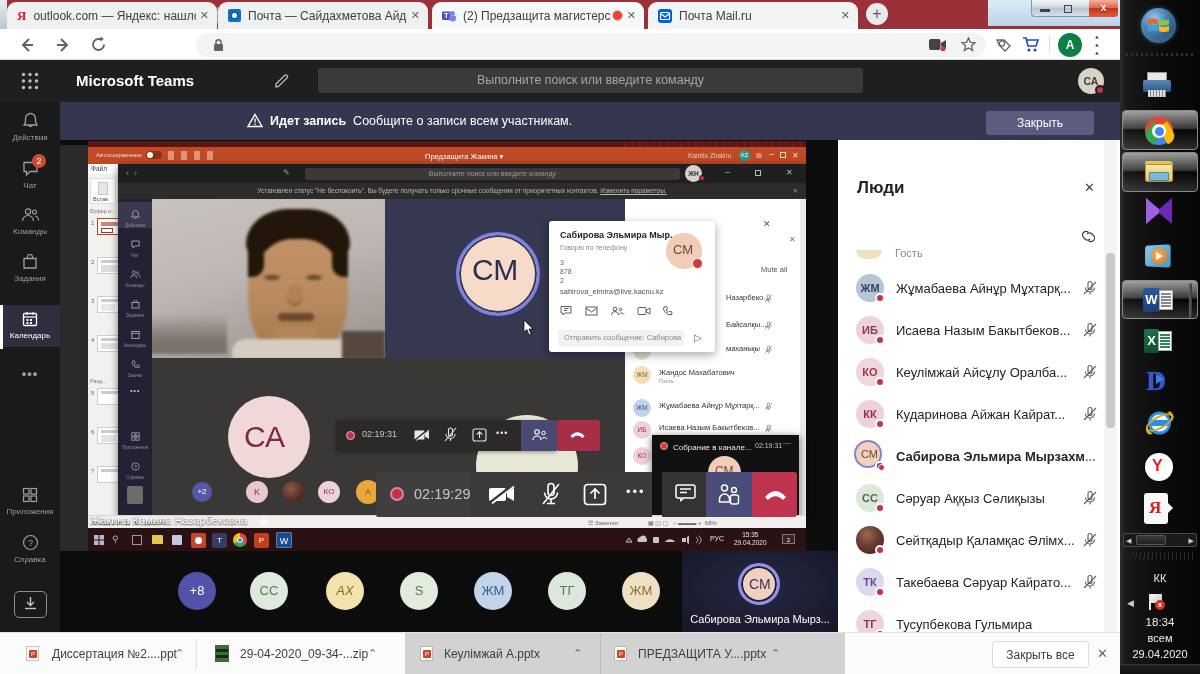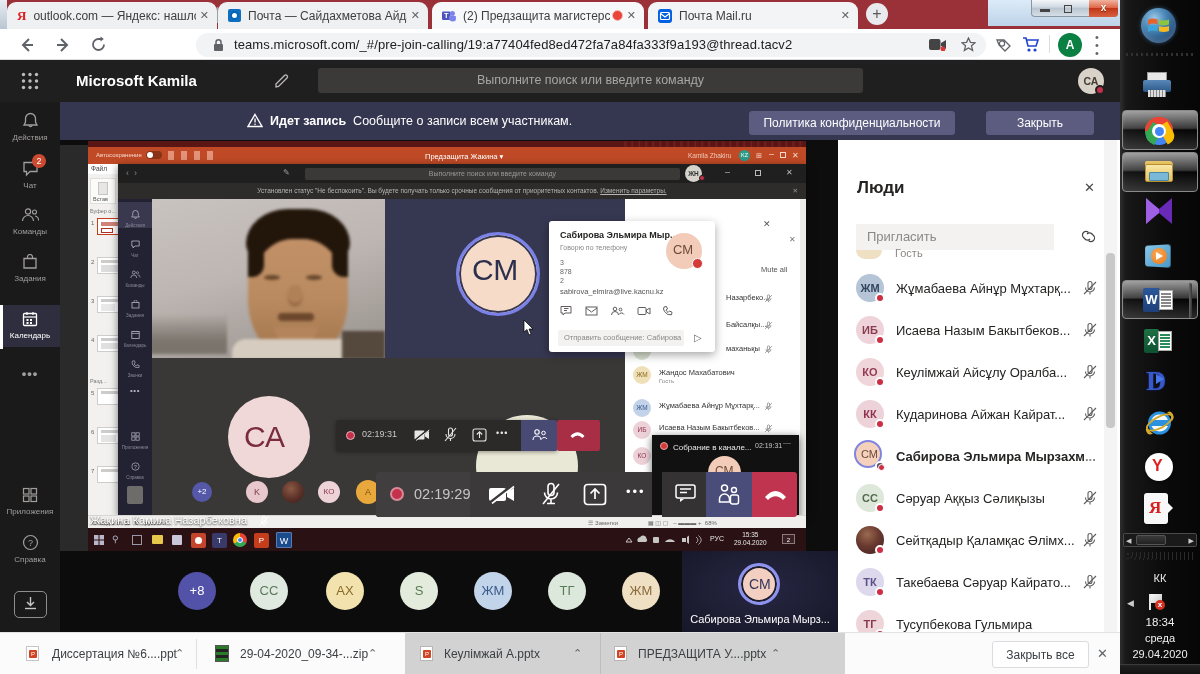--- a/index.html
+++ b/index.html
@@ -89,21 +89,20 @@
       </svg>
     <svg class="abs" style="left:90px;top:7px;" width="17" height="17" viewBox="0 0 17 17">
         <path d="M14 8.5 A5.5 5.5 0 1 1 8.5 3 L11.5 3" fill="none" stroke="#5f6368" stroke-width="1.8"></path>
         <path d="M10.5 0.5 L13.8 3 L10.5 5.5 Z" fill="#5f6368"></path>
       </svg>
     <div class="abs" style="left:196px;top:4px;width:790px;height:24px;background:#f1f3f4;border-radius:12px;"></div>
     <svg class="abs" style="left:212px;top:9px;" width="13" height="14" viewBox="0 0 13 14">
         <rect x="2" y="6" width="9" height="7" rx="1" fill="#5f6368"></rect>
         <path d="M4 6 V4.2 A2.5 2.5 0 0 1 9 4.2 V6" fill="none" stroke="#5f6368" stroke-width="1.5"></path>
       </svg>
-    <div class="abs" style="left:234px;top:8px;font-size:13px;color:#202124;letter-spacing:0.1px;">teams.microsoft.com/_#/pre-join-calling/19:a77404fed8ed472fa7a84fa333f9a193@thread.tacv2</div>
     <svg class="abs" style="left:929px;top:9px;" width="18" height="13" viewBox="0 0 18 13">
         <rect x="0" y="1" width="11.5" height="11" rx="2" fill="#444"></rect>
         <path d="M12 5 L17 2 V11 L12 8 Z" fill="#444"></path>
         <circle cx="14" cy="11" r="2.4" fill="#d33"></circle>
       </svg>
     <svg class="abs" style="left:961px;top:8px;" width="15" height="15" viewBox="0 0 15 15">
         <path d="M7.5 1 L9.4 5.3 L14 5.7 L10.5 8.8 L11.6 13.4 L7.5 11 L3.4 13.4 L4.5 8.8 L1 5.7 L5.6 5.3 Z" fill="none" stroke="#5f6368" stroke-width="1.3"></path>
       </svg>
     <svg class="abs" style="left:996px;top:8px;" width="15" height="15" viewBox="0 0 15 15">
         <path d="M1 3 L8 3 L14 9 L9 14 L3 8 Z" fill="none" stroke="#5f6368" stroke-width="1.3"></path>
@@ -126,37 +125,36 @@
           <circle cx="9" cy="2.5" r="1.7"></circle>
           <circle cx="15.5" cy="2.5" r="1.7"></circle>
           <circle cx="2.5" cy="9" r="1.7"></circle>
           <circle cx="9" cy="9" r="1.7"></circle>
           <circle cx="15.5" cy="9" r="1.7"></circle>
           <circle cx="2.5" cy="15.5" r="1.7"></circle>
           <circle cx="9" cy="15.5" r="1.7"></circle>
           <circle cx="15.5" cy="15.5" r="1.7"></circle>
         </g>
       </svg>
-    <div class="abs" style="left:76px;top:12px;color:#fff;font-size:15px;font-weight:bold;">Microsoft Kamila</div>
+    <div class="abs" style="left:76px;top:12px;color:#fff;font-size:15px;font-weight:bold;">Microsoft Teams</div>
     <svg class="abs" style="left:274px;top:13px;" width="16" height="16" viewBox="0 0 16 16">
         <path d="M2 14 L2 11 L10.5 2.5 A1.6 1.6 0 0 1 13 5 L4.5 13.5 Z" fill="none" stroke="#bdbbb9" stroke-width="1.3"></path>
       </svg>
     <div class="abs" style="left:318px;top:8px;width:545px;height:25px;background:#3b3a39;border-radius:3px;color:#a8a6a4;font-size:12.5px;text-align:center;line-height:25px;">Выполните поиск или введите команду</div>
     <div class="abs" style="left:1078px;top:8px;width:26px;height:26px;border-radius:50%;background:#d8d2c8;color:#443c33;font-size:10.5px;font-weight:bold;text-align:center;line-height:26px;">СА</div>
     <div class="abs" style="left:1095px;top:25px;width:10px;height:10px;border-radius:50%;background:#c4314b;border:2px solid #201f1f;"></div>
   </div>
 
   <div class="abs" id="banner" style="left:60px;top:102px;width:1060px;height:38px;background:#353650;">
     <svg class="abs" style="left:187px;top:11px;" width="16" height="15" viewBox="0 0 16 15">
         <path d="M8 1.5 L15 13.5 L1 13.5 Z" fill="none" stroke="#fff" stroke-width="1.4"></path>
         <rect x="7.4" y="5.5" width="1.3" height="4" fill="#fff"></rect>
         <rect x="7.4" y="10.6" width="1.3" height="1.4" fill="#fff"></rect>
       </svg>
     <div class="abs" style="left:210px;top:12px;font-size:12.5px;color:#fff;"><b>Идет запись</b>&nbsp; Сообщите о записи всем участникам.</div>
-    <div class="abs" style="left:689px;top:9px;width:206px;height:24px;background:#5b5c80;border-radius:3px;color:#fff;font-size:12px;text-align:center;line-height:24px;">Политика конфиденциальности</div>
     <div class="abs" style="left:926px;top:9px;width:108px;height:24px;background:#5b5c80;border-radius:3px;color:#fff;font-size:12px;text-align:center;line-height:24px;">Закрыть</div>
   </div>
 
   <div class="abs" id="rail" style="left:0;top:102px;width:60px;height:530px;background:#1b1a1a;">
     <div class="ritem" style="top:10px;">
       <svg width="17" height="17" viewBox="0 0 17 17">
           <path d="M8.5 1.5 A5 5 0 0 1 13.5 6.5 L13.5 10 L15 13 L2 13 L3.5 10 L3.5 6.5 A5 5 0 0 1 8.5 1.5 Z" fill="none" stroke="#a19f9d" stroke-width="1.3"></path>
           <path d="M6.8 13.4 A1.8 1.8 0 0 0 10.2 13.4" fill="none" stroke="#a19f9d" stroke-width="1.2"></path>
         </svg>
       <div class="rlab">Действия</div>
@@ -599,37 +597,36 @@
     </div>
     <div class="abs" style="left:692px;top:332px;width:45px;height:45px;background:#c0344f;border-radius:0 3px 3px 0;">
       <svg class="abs" style="left:11px;top:16px;" width="25" height="13" viewBox="0 0 25 13">
           <path d="M2 9 Q12.5 -3 23 9 L20 12 Q12.5 4.5 5 12 Z" fill="#fff"></path>
         </svg>
     </div>
 
     <div class="abs" style="left:0;top:411px;width:778px;height:81px;background:#0c0c0c;"></div>
     <div class="avb" style="left:118px;background:#5152a8;color:#fff;">+8</div>
     <div class="avb" style="left:190px;background:#dfe9df;color:#5a7a5a;">СС</div>
-    <div class="avb" style="left:266px;background:#f2e3ae;color:#8a6a2a;">АХ</div>
+    <div class="avb" style="left:266px;background:#f2e3ae;color:#8a6a2a;font-style:italic;">АХ</div>
     <div class="avb" style="left:340px;background:#e2ebdc;color:#5a7a52;">S</div>
     <div class="avb" style="left:414px;background:#c2d4ea;color:#3a5a8a;">ЖМ</div>
     <div class="avb" style="left:488px;background:#dde8dd;color:#5a7a5a;">ТГ</div>
     <div class="avb" style="left:562px;background:#efe0c4;color:#8a6a3a;">ЖМ</div>
 
     <div class="abs" style="left:622px;top:411px;width:156px;height:81px;background:radial-gradient(ellipse at 50% 45%,#262643 0%,#1c1c30 70%,#17172a 100%);">
       <div class="abs" style="left:56px;top:12px;width:42px;height:42px;border-radius:50%;background:#f2cfc0;border:3px solid #8c92f0;box-shadow:0 0 0 2px #1c1c30 inset;"></div>
       <div class="abs" style="left:67px;top:25px;font-size:14px;color:#33355a;">СМ</div>
       <div class="abs" style="left:0;top:62px;width:156px;text-align:center;font-size:11px;color:#fff;">Сабирова Эльмира Мырз...</div>
     </div>
   </div>
 
   <div class="abs" id="panel" style="left:838px;top:140px;width:282px;height:492px;background:#fff;overflow:hidden;">
     <div class="abs" style="left:19px;top:38px;font-size:17px;font-weight:bold;color:#252423;">Люди</div>
     <div class="abs" style="left:246px;top:40px;font-size:13px;color:#484644;">✕</div>
-    <div class="abs" style="left:18px;top:84px;width:198px;height:26px;background:#f3f2f1;font-size:13px;color:#8a8886;line-height:26px;padding-left:11px;">Пригласить</div>
     <svg class="abs" style="left:243px;top:90px;" width="15" height="13" viewBox="0 0 15 13">
         <path d="M6 4 A3.5 3.5 0 0 1 11 4 L12.5 5.5 A3.5 3.5 0 0 1 7.5 10.5" fill="none" stroke="#484644" stroke-width="1.2"></path>
         <path d="M9 9 A3.5 3.5 0 0 1 4 9 L2.5 7.5 A3.5 3.5 0 0 1 7.5 2.5" fill="none" stroke="#484644" stroke-width="1.2"></path>
       </svg>
 
     <div class="abs" style="left:18px;top:110px;width:26px;height:9px;border-radius:0 0 13px 13px;background:#efe0c4;"></div>
     <div class="abs" style="left:57px;top:107px;font-size:11px;color:#8a8886;">Гость</div>
     <div class="lrow" style="top:134px;">
         <span class="lav" style="background:#b5c4d6;color:#33455e;">ЖМ</span>
         <span class="ldot"></span>
@@ -717,21 +714,21 @@
     <div class="abs" style="left:268px;top:113px;width:9px;height:175px;background:#c8c8c8;border-radius:4px;"></div>
   </div>
 
   <div class="abs" id="dlbar" style="left:0;top:632px;width:1120px;height:42px;background:#fbfbfb;border-top:1px solid #e2e2e2;">
     <div class="abs" style="left:405px;top:0;width:440px;height:42px;background:#d2d2d2;"></div>
     <div class="abs" style="left:600px;top:0;width:1px;height:42px;background:#bdbdbd;"></div>
     <div class="abs" style="left:196px;top:6px;width:1px;height:30px;background:#e0e0e0;"></div>
     <div class="abs" style="left:26px;top:13px;width:13px;height:15px;background:#fff;border:1px solid #c8c6c4;">
         <div style="position:absolute;left:2px;top:3px;width:8px;height:8px;background:#d04423;border-radius:1px;color:#fff;font-size:6px;text-align:center;line-height:8px;">P</div>
       </div>
-    <div class="abs" style="left:52px;top:14px;font-size:12px;color:#3c4043;">Диссертация №6....ppt</div>
+    <div class="abs" style="left:52px;top:14px;font-size:12px;color:#3c4043;">Диссертация №2....ppt</div>
     <div class="abs" style="left:175px;top:14px;font-size:11px;color:#5f6368;">⌃</div>
     <div class="abs" style="left:215px;top:12px;width:14px;height:17px;background:linear-gradient(180deg,#2a7a2a 0 20%,#222 20% 40%,#2a7a2a 40% 60%,#222 60% 80%,#2a7a2a 80% 100%);border:1px solid #555;"></div>
     <div class="abs" style="left:240px;top:14px;font-size:12px;color:#3c4043;">29-04-2020_09-34-...zip</div>
     <div class="abs" style="left:368px;top:14px;font-size:11px;color:#5f6368;">⌃</div>
     <div class="abs" style="left:420px;top:13px;width:13px;height:15px;background:#fff;border:1px solid #b8b6b4;">
         <div style="position:absolute;left:2px;top:3px;width:8px;height:8px;background:#d04423;border-radius:1px;color:#fff;font-size:6px;text-align:center;line-height:8px;">P</div>
       </div>
     <div class="abs" style="left:444px;top:14px;font-size:12px;color:#3c4043;">Кеулімжай А.pptx</div>
     <div class="abs" style="left:573px;top:14px;font-size:11px;color:#5f6368;">⌃</div>
     <div class="abs" style="left:614px;top:13px;width:13px;height:15px;background:#fff;border:1px solid #b8b6b4;">
@@ -836,17 +833,17 @@
     <div class="abs" style="left:6px;top:552px;width:68px;height:8px;background:repeating-radial-gradient(circle at 2px 2px,#2a2a2a 0 1px,transparent 1px 4px);"></div>
 
     <div class="abs" style="left:0;top:572px;width:80px;text-align:center;font-size:11px;color:#e8e8e8;">КК</div>
     <div class="abs" style="left:7px;top:598px;font-size:9px;color:#ccc;">◀</div>
     <div class="abs" style="left:27px;top:594px;width:18px;height:18px;">
       <div class="abs" style="left:2px;top:0;width:2px;height:16px;background:#e8e8e8;"></div>
       <div class="abs" style="left:4px;top:0;width:11px;height:9px;background:linear-gradient(135deg,#f8f8f8,#c8c8c8);"></div>
       <div class="abs" style="left:8px;top:6px;width:10px;height:10px;border-radius:50%;background:#d83020;color:#fff;font-size:8px;line-height:10px;text-align:center;font-weight:bold;">x</div>
     </div>
     <div class="abs" style="left:0;top:616px;width:80px;text-align:center;font-size:11.5px;color:#f0f0f0;">18:34</div>
-    <div class="abs" style="left:0;top:632px;width:80px;text-align:center;font-size:11px;color:#f0f0f0;">среда</div>
+    <div class="abs" style="left:0;top:632px;width:80px;text-align:center;font-size:11px;color:#f0f0f0;">всем</div>
     <div class="abs" style="left:0;top:648px;width:80px;text-align:center;font-size:11px;color:#f0f0f0;">29.04.2020</div>
     <div class="abs" style="left:0;top:664px;width:80px;height:10px;background:linear-gradient(180deg,#222,#111);border-top:1px solid #3a3a3a;"></div>
   </div>
 </div>
 
 </body></html>

